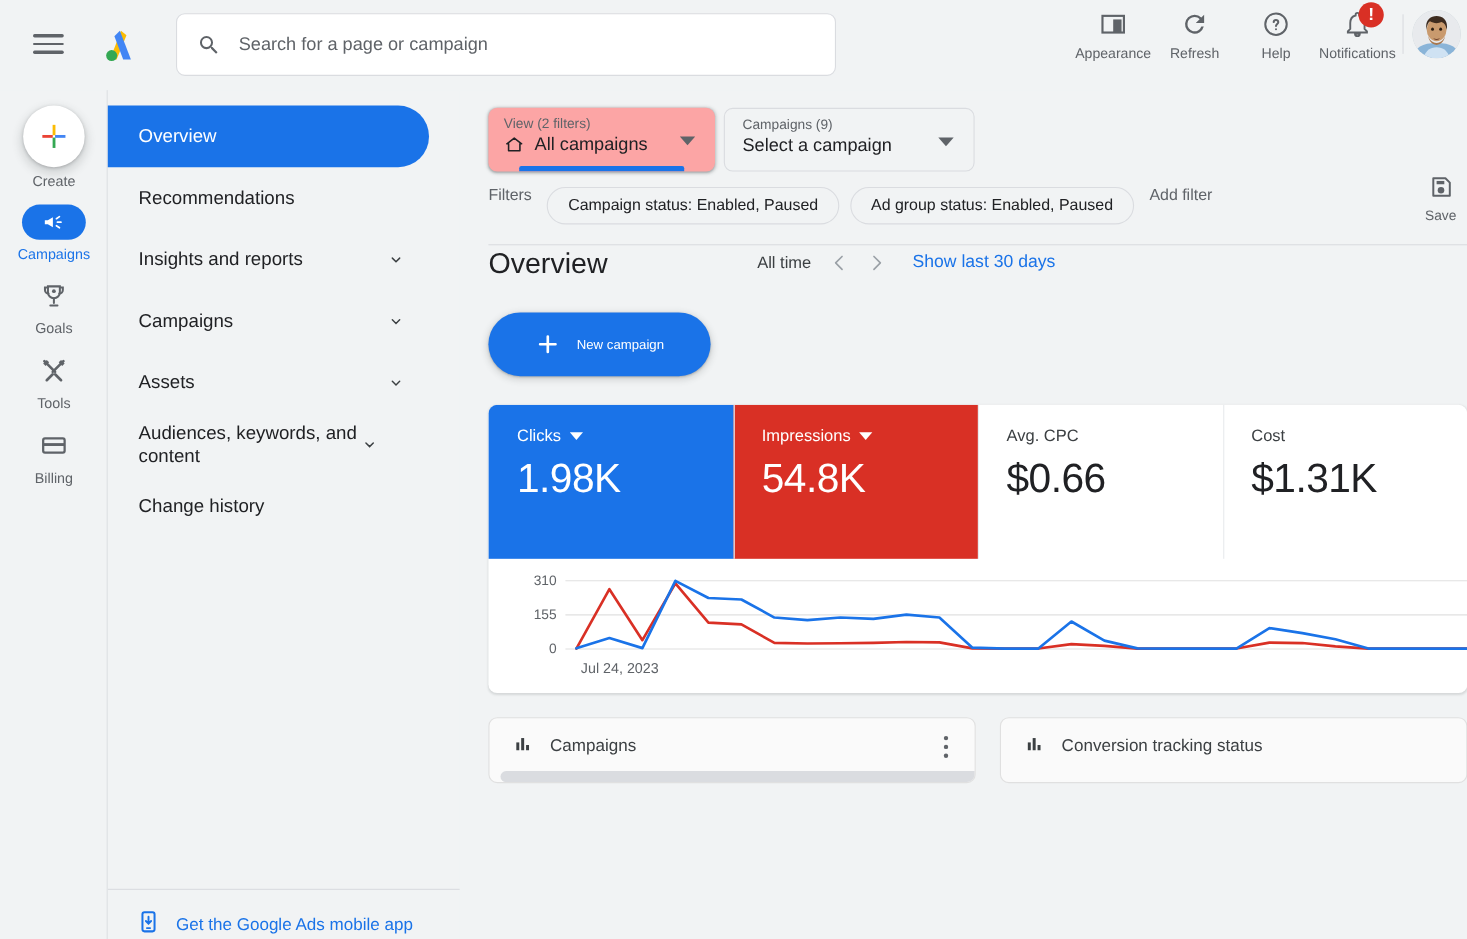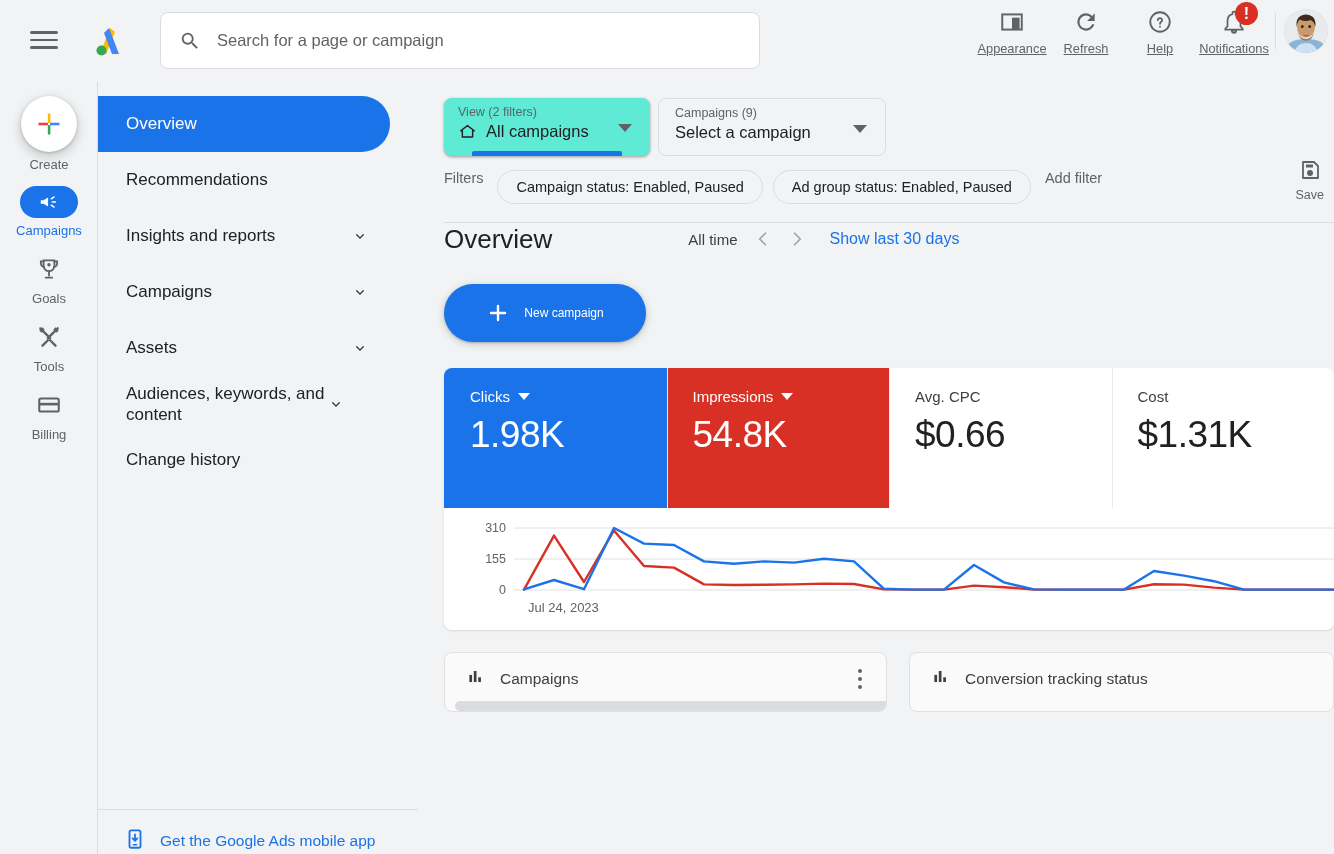--- a/index.html
+++ b/index.html
@@ -43,21 +43,21 @@
   .top-actions {
     position: absolute; right: 0; top: 0; height: 82px;
     display: flex; align-items: flex-start;
   }
   .top-action {
     width: 74px; padding-top: 7px;
     display: flex; flex-direction: column; align-items: center; gap: 4px;
     cursor: pointer; position: relative;
   }
   .top-action .ti { height: 30px; display: flex; align-items: center; justify-content: center; }
-  .top-action .tl { font-size: 12.8px; color: #5f6368; white-space: nowrap; text-decoration: underline; }
+  .top-action .tl { font-size: 12.8px; color: #5f6368; white-space: nowrap; }
   .badge {
     position: absolute; top: 2px; left: 50%; margin-left: 1px;
     width: 23px; height: 23px; border-radius: 50%;
     background: #d93025; color: #fff;
     font-size: 16px; font-weight: bold;
     display: flex; align-items: center; justify-content: center;
     line-height: 1;
   }
   .top-divider { width: 1px; height: 36px; background: #dadce0; margin: 13px 8px 0 4px; }
   .avatar {
@@ -121,21 +121,21 @@
 
   
   .main {
     position: absolute; left: 418px; top: 82px;
     width: 916px; height: 772px; background: #f1f3f4;
     overflow: hidden;
   }
   .selectors { display: flex; gap: 8px; padding: 16px 0 0 26px; }
   .view-card {
     position: relative; width: 206px; height: 58px;
-    background: #5eead4; border-radius: 8px;
+    background: #fca5a5; border-radius: 8px;
     box-shadow: 0 1px 2px rgba(60,64,67,.3), 0 1px 3px 1px rgba(60,64,67,.15);
     padding: 7px 0 0 14px; cursor: pointer; overflow: hidden;
   }
   .view-card .sel-top { font-size: 12.5px; color: #5f6368; }
   .view-card .sel-main { display: flex; align-items: flex-start; gap: 9px; margin-top: 3px; }
   .view-card .sel-main span { font-size: 16.5px; color: #202124; }
   .view-underline {
     position: absolute; left: 28px; bottom: 0; width: 150px; height: 5px;
     background: #1a73e8; border-top-left-radius: 2px; border-top-right-radius: 2px;
   }

